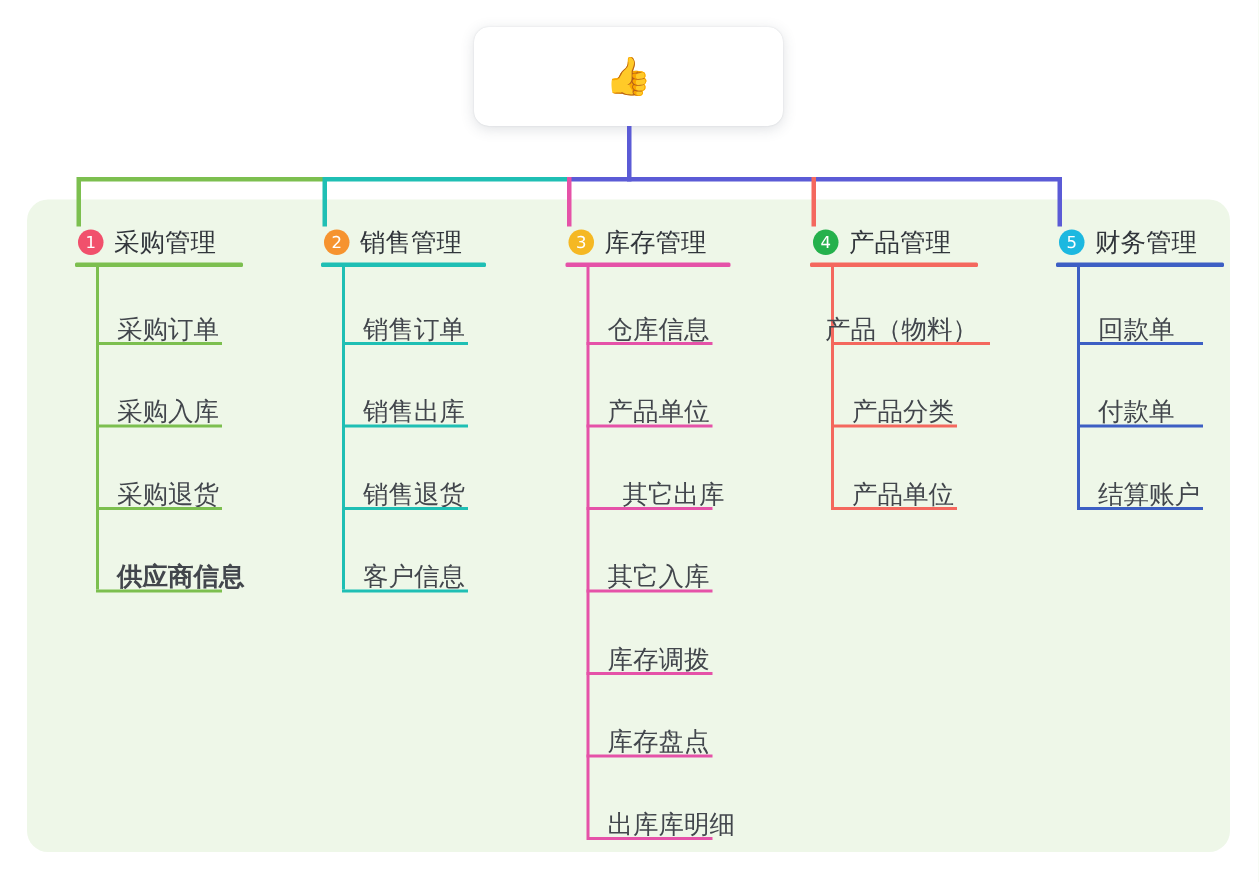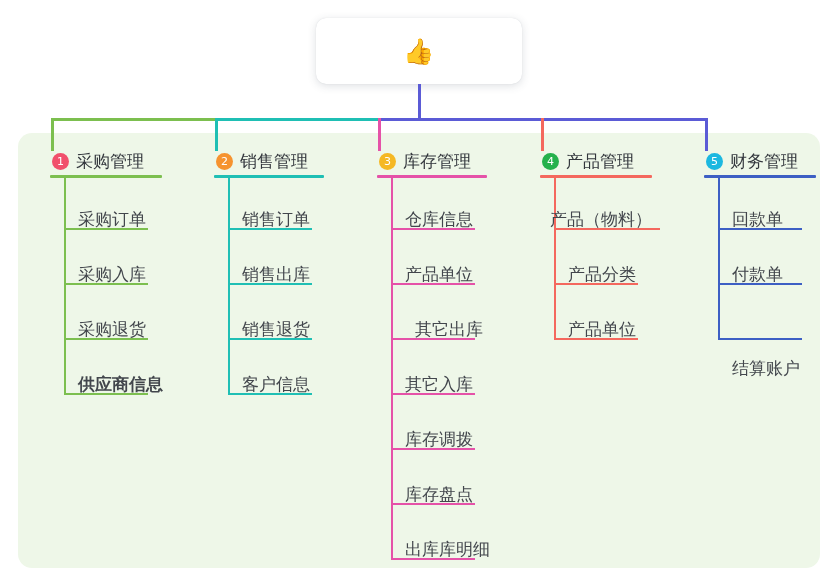--- a/index.html
+++ b/index.html
@@ -154,17 +154,17 @@
       <div class="col-head" style="left: 706px; top: 150px;">
         <span class="badge" style="background: rgb(28, 184, 224);">5</span>
         <span class="col-head-label">财务管理</span>
       </div>
       <div class="head-rule" style="left: 704px; top: 175px; width: 112px; background: rgb(61, 95, 196);"></div>
       <div class="trunk" style="left: 718px; top: 178px; height: 160px; background: rgb(61, 95, 196);"></div>
       <div class="leaf" style="left: 732px; top: 208px;">回款单</div>
       <div class="leaf-rule" style="left: 718px; top: 228px; width: 84px; background: rgb(61, 95, 196);"></div>
       <div class="leaf" style="left: 732px; top: 263px;">付款单</div>
       <div class="leaf-rule" style="left: 718px; top: 283px; width: 84px; background: rgb(61, 95, 196);"></div>
-      <div class="leaf" style="left: 732px; top: 318px; margin-top: 39px;">结算账户</div>
+      <div class="leaf" style="left: 732px; top: 318px;">结算账户</div>
       <div class="leaf-rule" style="left: 718px; top: 338px; width: 84px; background: rgb(61, 95, 196);"></div>
     </div>
 
 </div>
 
 </body></html>

